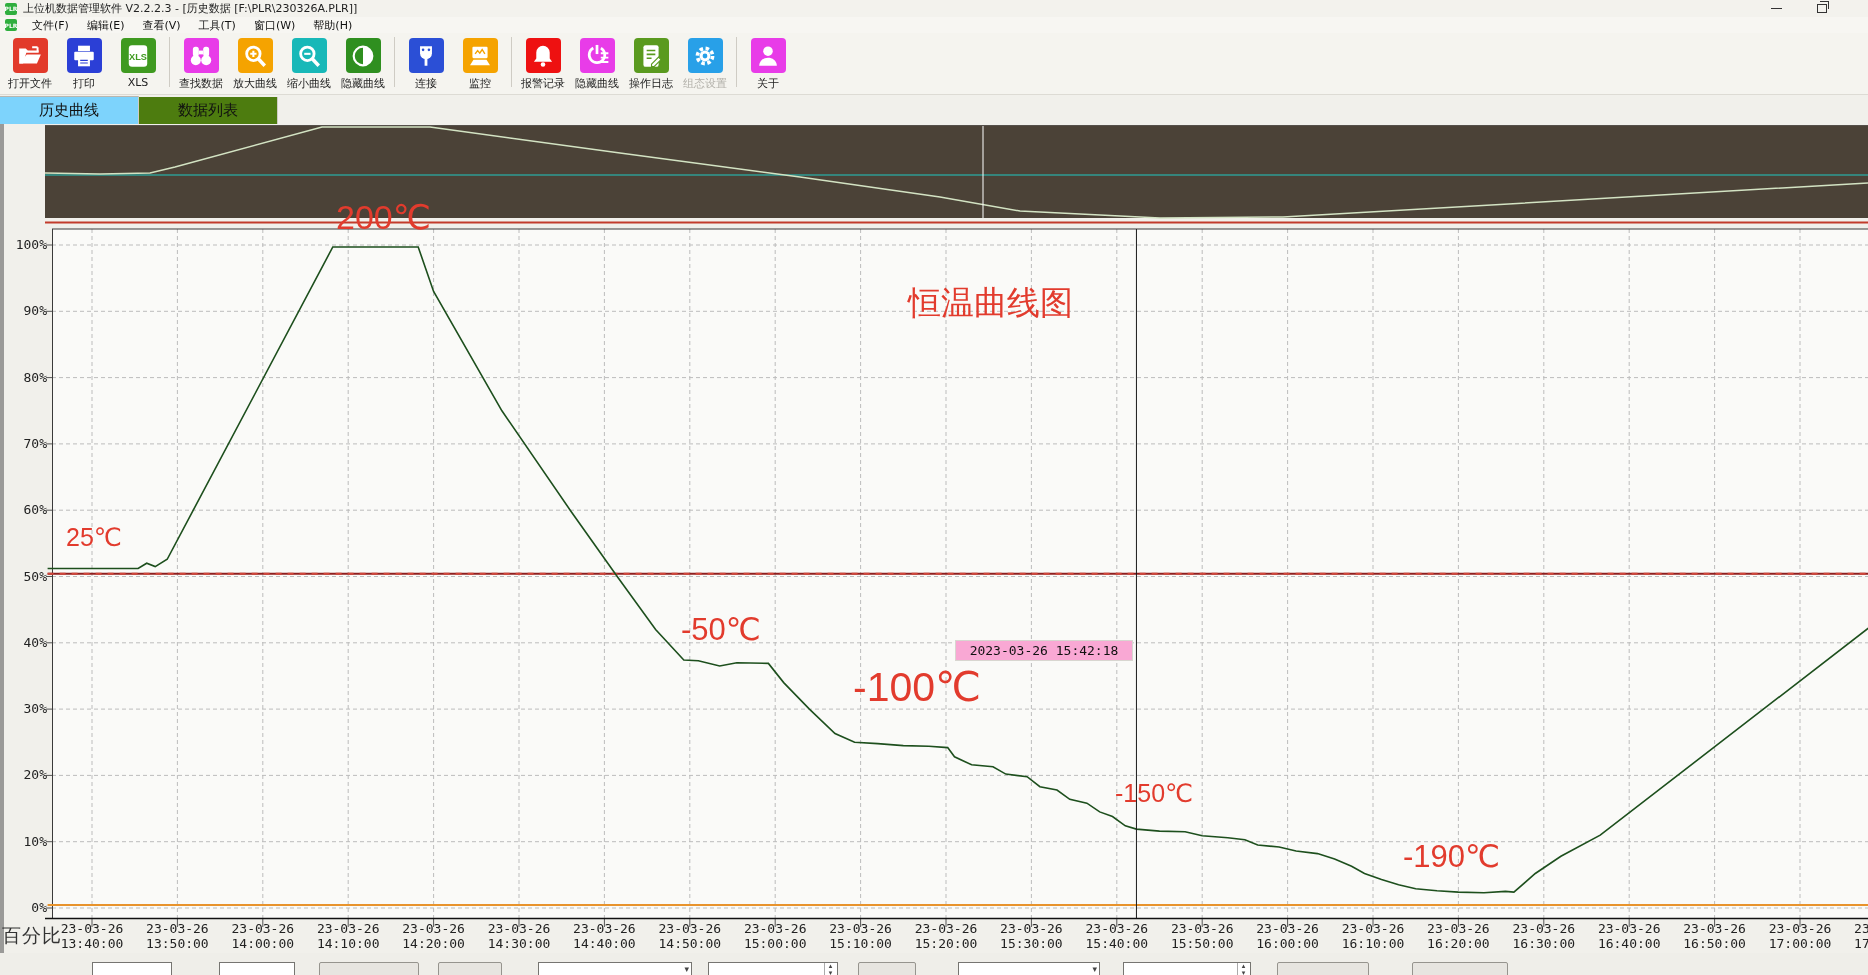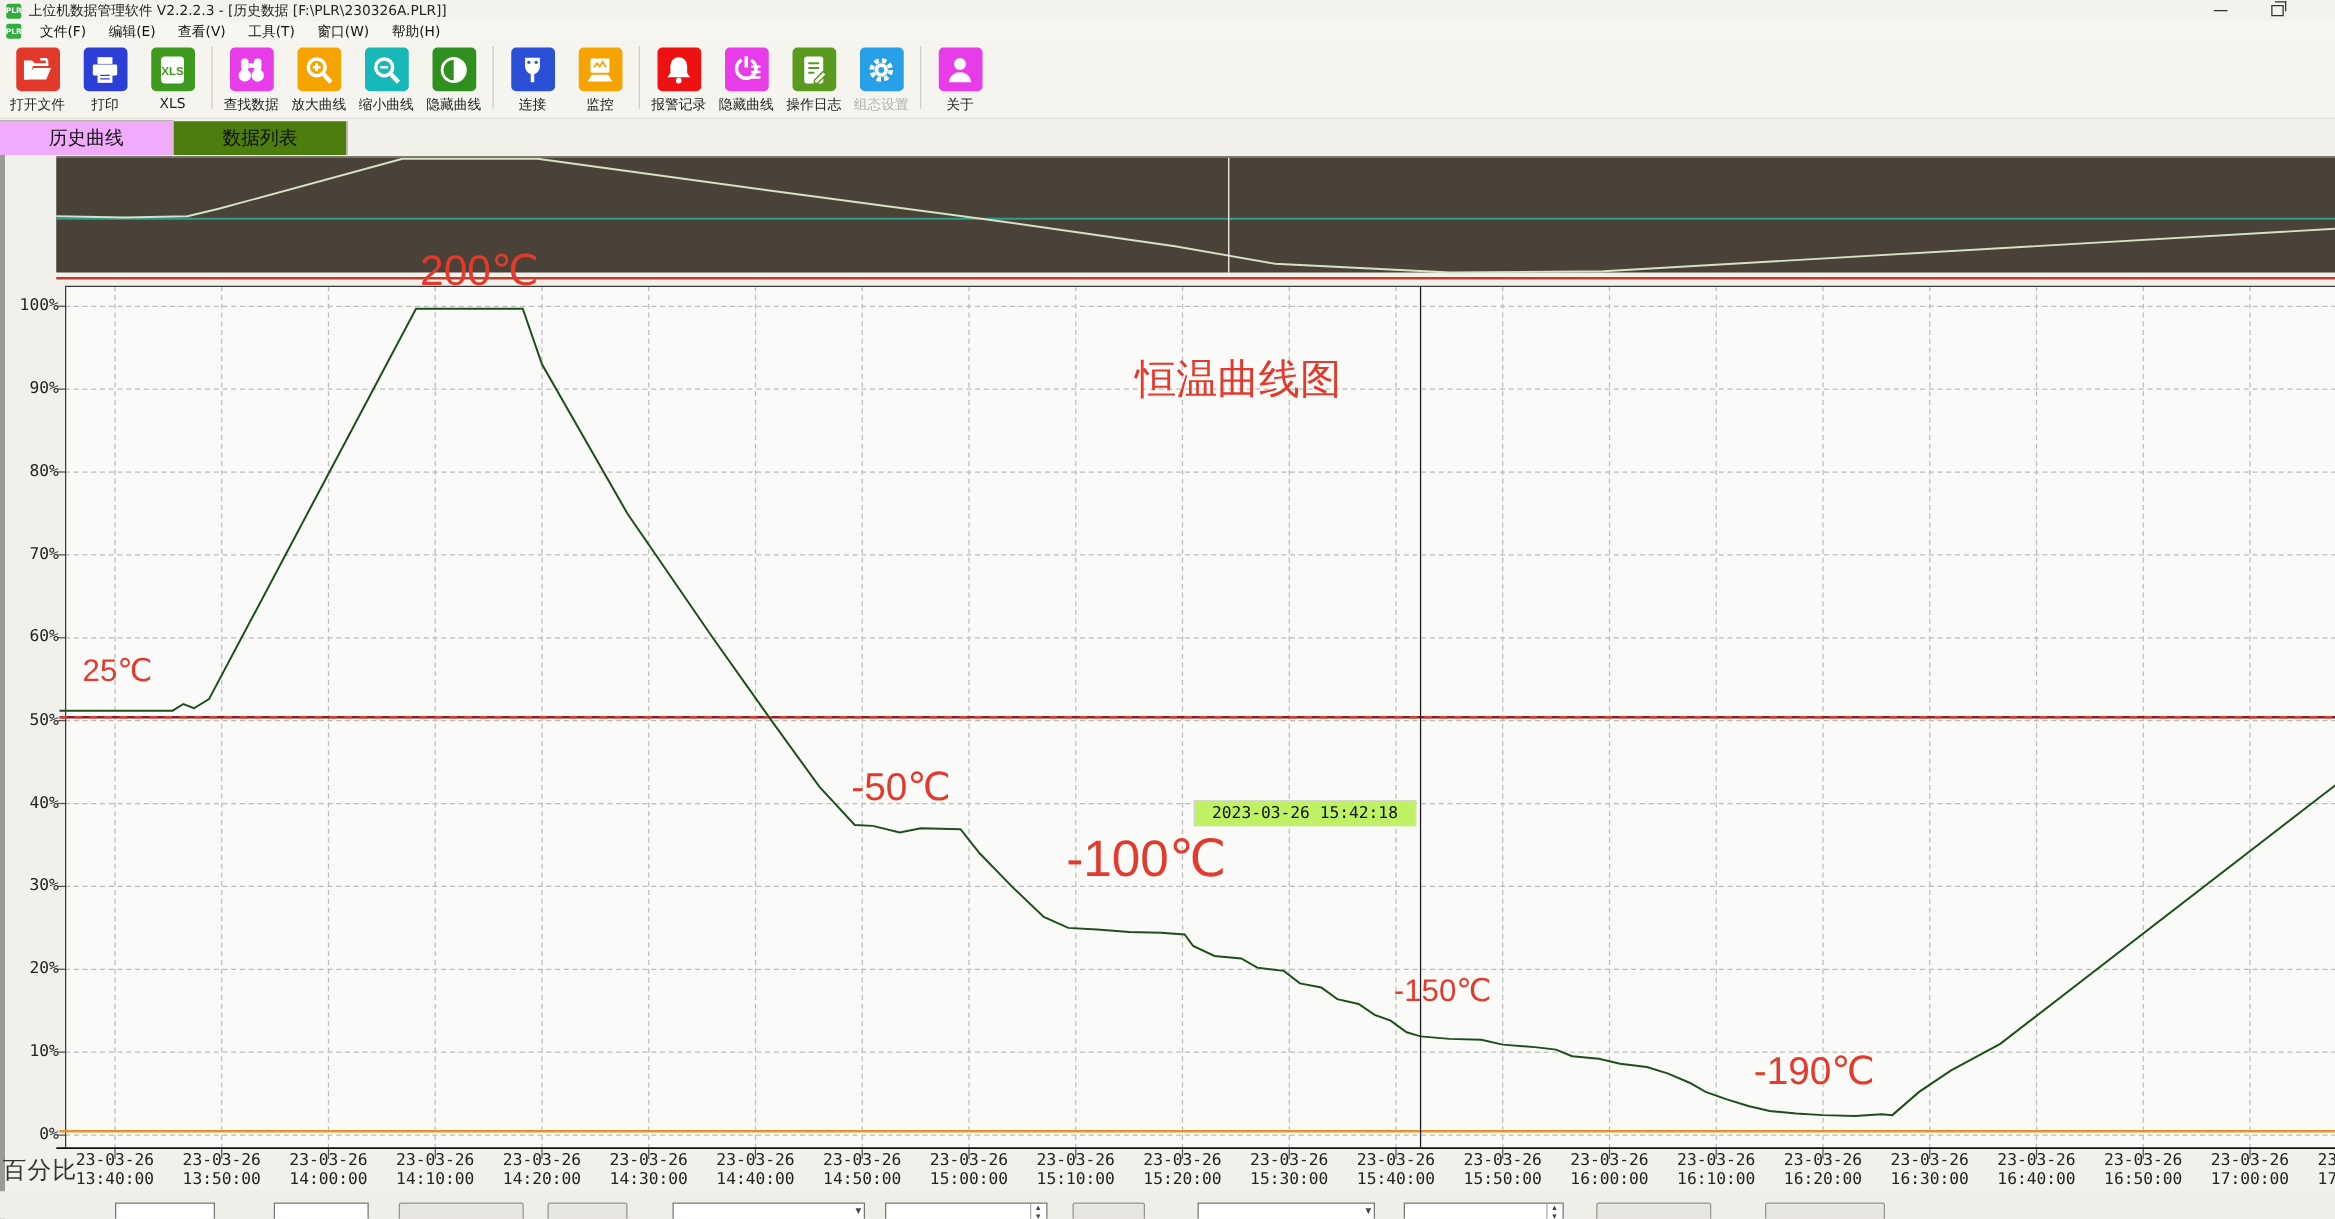--- a/index.html
+++ b/index.html
@@ -24,32 +24,32 @@
   .tb-btn{width:54px;display:flex;flex-direction:column;align-items:center;padding-top:5px;}
   .tb-ico{width:35px;height:35px;border-radius:4px;display:flex;align-items:center;justify-content:center;}
   .tb-ico svg{width:26px;height:26px;display:block;}
   .tb-label{font-size:11px;color:#222;margin-top:3px;white-space:nowrap;}
   .tb-label.dis{color:#b3b1aa;}
   .tb-sep{width:1px;height:50px;background:#cfccc4;margin:4px 4px 0 4px;}
   
   .tabrow{position:absolute;left:0;top:95px;width:100%;height:29px;background:#f1f0eb;display:flex;align-items:flex-end;}
   .tab{height:27px;display:flex;align-items:center;justify-content:center;font-size:15px;color:#111;
        min-width:138px;border-right:1px solid #cfccc4;background:#4d7c0f;}
-  .tab.active{background:#f0abfc;border-top:1px solid #b9b6ae;}
+  .tab.active{background:#7dd3fc;border-top:1px solid #b9b6ae;}
   
   #chartsvg{position:absolute;left:0;top:0;}
   .win-edge{position:absolute;left:0;top:124px;bottom:0;width:4px;background:#9a9a98;}
   .ylab{position:absolute;right:0;font:13px "DejaVu Sans Mono","Liberation Mono",monospace;color:#222;}
   .ylabels{position:absolute;left:0;top:0;width:47px;height:975px;}
   .xlabels{position:absolute;left:0;top:921px;width:100%;height:32px;}
   .xlab{position:absolute;width:86px;text-align:center;font:13px/15px "DejaVu Sans Mono","Liberation Mono",monospace;color:#222;}
   .axis-unit{position:absolute;left:2px;top:923px;font-size:19px;color:#333;letter-spacing:1px;}
   .anno{position:absolute;color:#e23b2d;line-height:1.05;white-space:nowrap;font-family:"Liberation Sans","DejaVu Sans",sans-serif;}
   
-  .tooltip{position:absolute;left:955px;top:640px;width:178px;background:#bef264;border:1px solid #d8d6d0;
+  .tooltip{position:absolute;left:955px;top:640px;width:178px;background:#f9a8d4;border:1px solid #d8d6d0;
            box-sizing:border-box;font:13px "DejaVu Sans Mono","Liberation Mono",monospace;color:#111;}
   .tt-head{height:19px;display:flex;align-items:center;justify-content:center;}
   .tt-row{height:17px;display:flex;align-items:center;border-top:1px solid #9f9d98;padding-left:5px;gap:6px;}
   .tt-sq{width:12px;height:12px;flex:0 0 auto;}
   .tt-text{white-space:nowrap;}
   
   .bottombar{position:absolute;left:0;top:953px;width:100%;height:22px;background:#efeee9;}
   .bb{position:absolute;top:9px;height:18px;box-sizing:border-box;}
   .bb.input,.bb.dropdown,.bb.spinner{background:#fff;border:1px solid #767571;}
   .bb.button{background:#e7e5e0;border:1px solid #96948e;border-radius:2px;}

